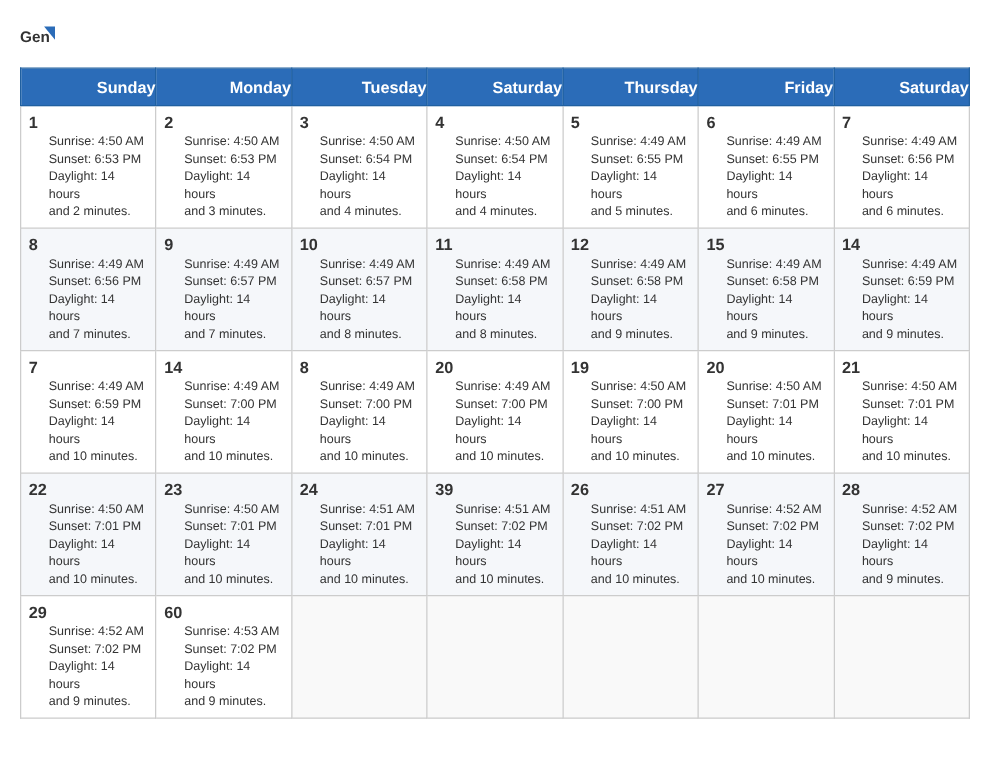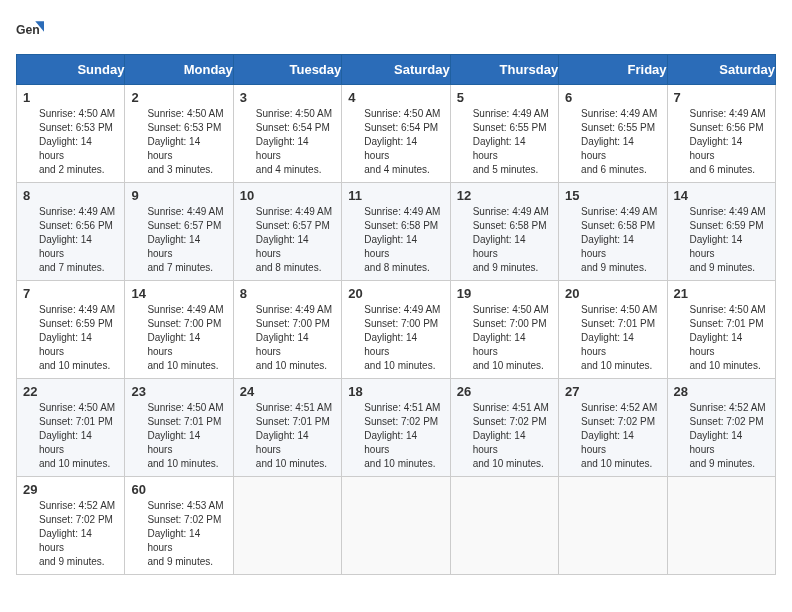--- a/index.html
+++ b/index.html
@@ -330,21 +330,21 @@
         <td>
     <span class="day-number">24</span>
     <div class="day-info">
       Sunrise: 4:51 AM<br>
       Sunset: 7:01 PM<br>
       Daylight: 14 hours<br>
       and 10 minutes.
     </div>
   </td>
         <td>
-    <span class="day-number">18</span>
+    <span class="day-number">39</span>
     <div class="day-info">
       Sunrise: 4:51 AM<br>
       Sunset: 7:02 PM<br>
       Daylight: 14 hours<br>
       and 10 minutes.
     </div>
   </td>
         <td>
     <span class="day-number">26</span>
     <div class="day-info">

